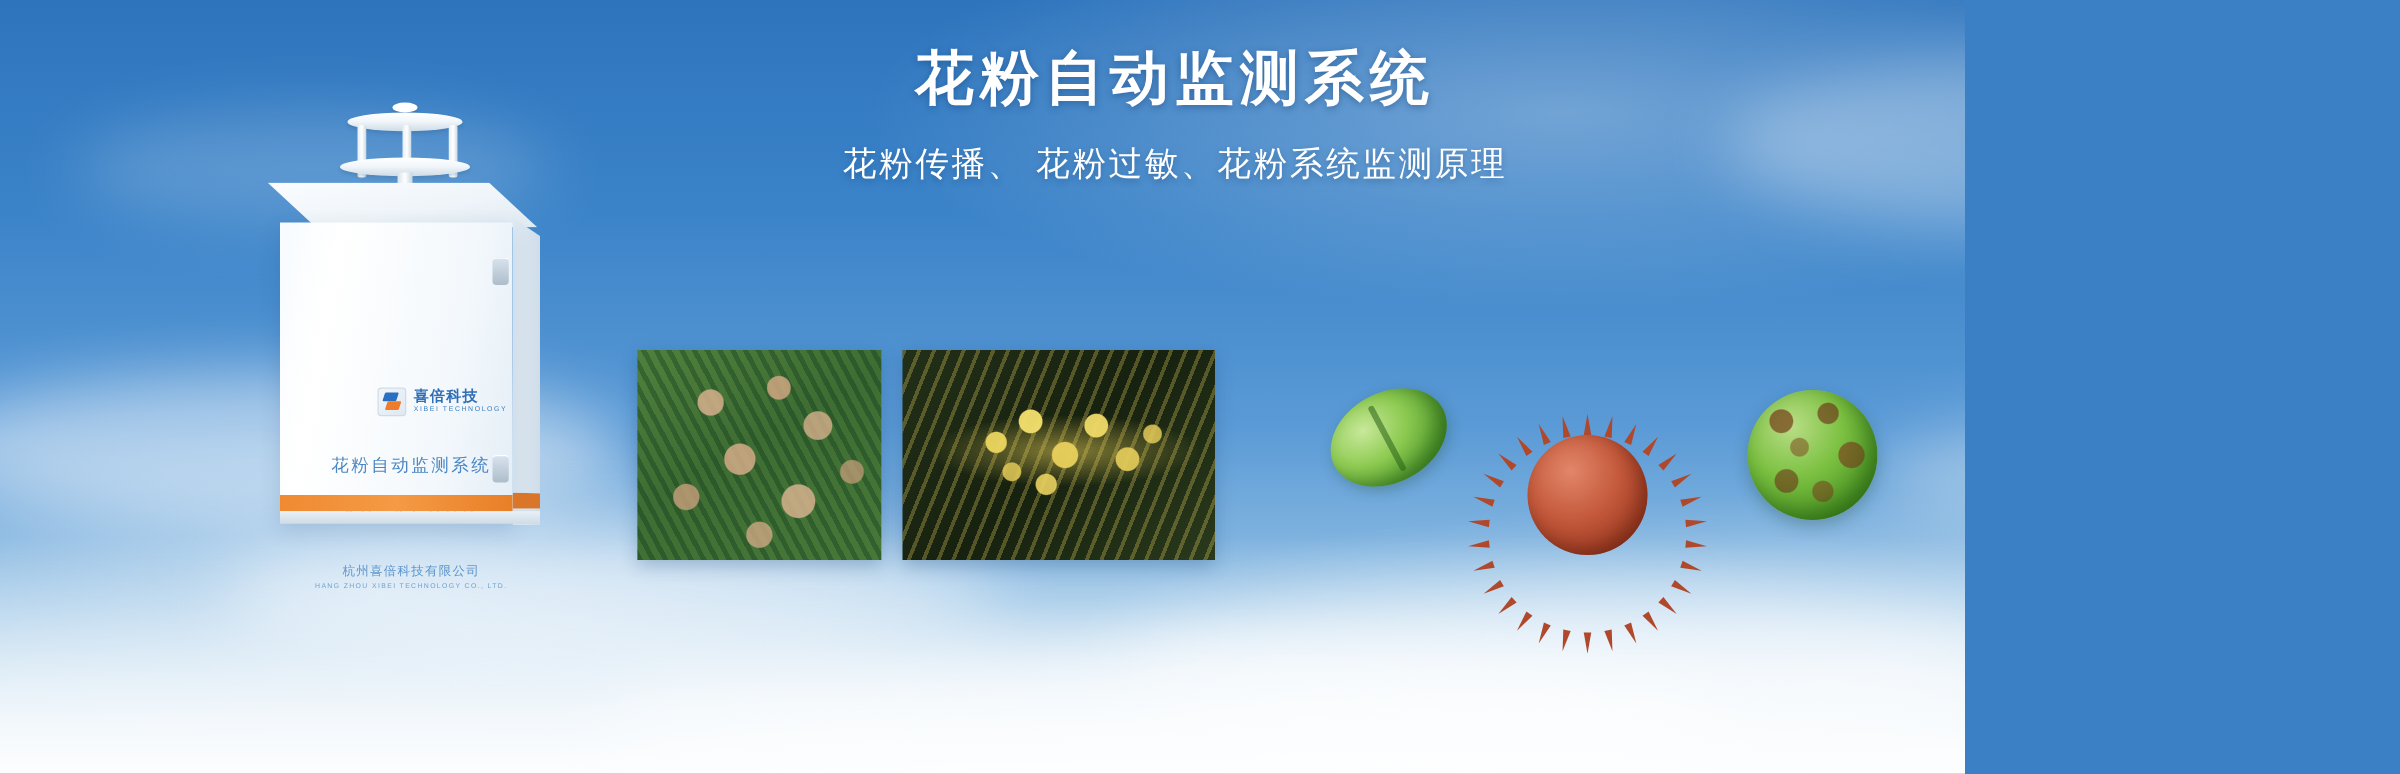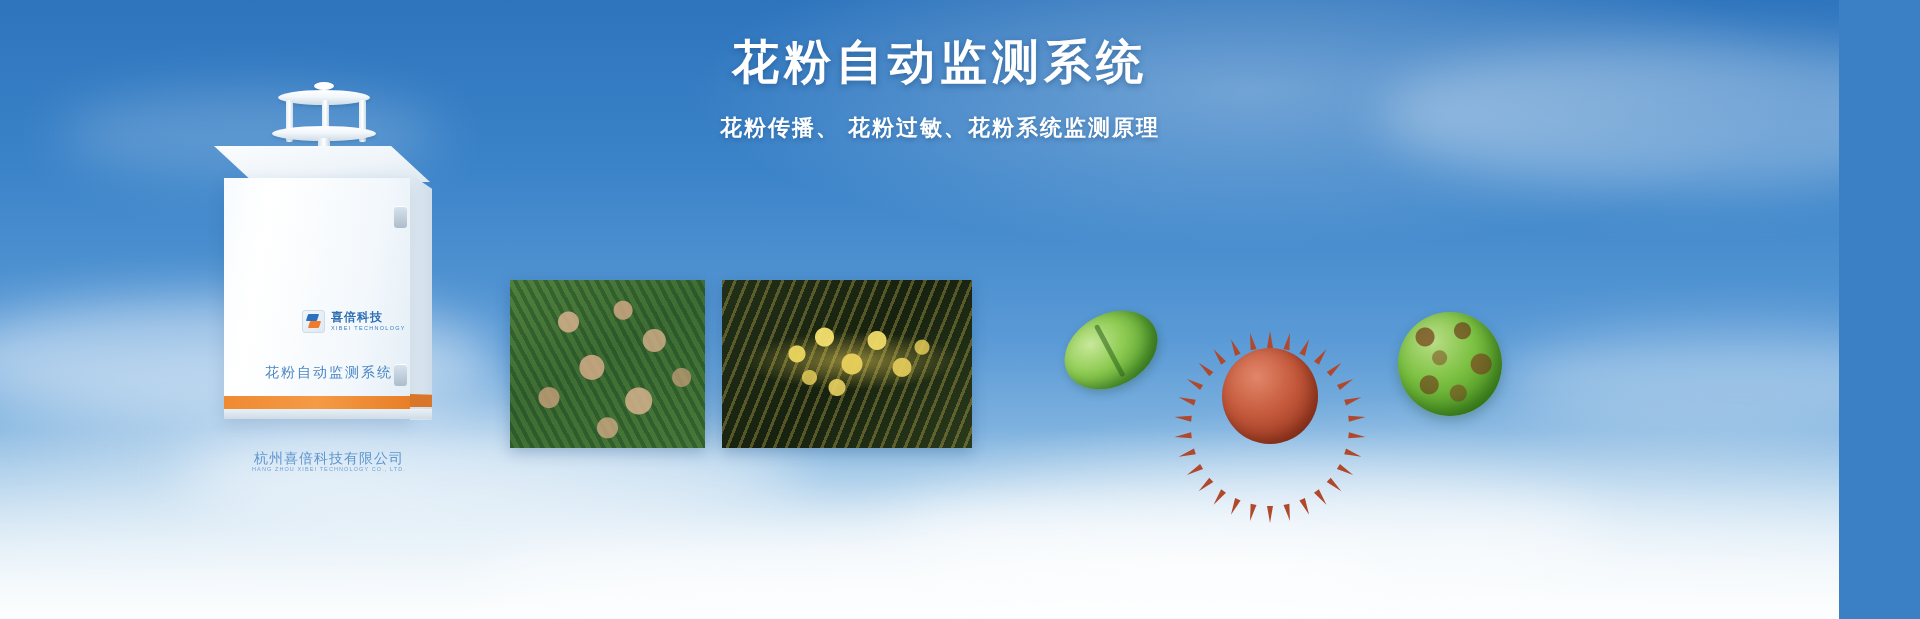--- a/index.html
+++ b/index.html
@@ -2,21 +2,21 @@
 <html><head>
 <meta charset="utf-8">
 <style>
   html,body{margin:0;padding:0;}
   body{
     width:1920px;height:619px;overflow:hidden;
     font-family:"Liberation Sans","DejaVu Sans",sans-serif;
     background:#3b7fc4;
   }
   #banner{
-    position:relative;width:1839px;height:619px;overflow:hidden;
+    position:relative;width:1572px;height:619px;overflow:hidden;
     background:
       radial-gradient(ellipse 900px 260px at 1250px 90px, rgba(255,255,255,.30) 0%, rgba(255,255,255,0) 62%),
       radial-gradient(ellipse 700px 200px at 300px 470px, rgba(255,255,255,.42) 0%, rgba(255,255,255,0) 65%),
       radial-gradient(ellipse 1000px 240px at 1500px 560px, rgba(255,255,255,.45) 0%, rgba(255,255,255,0) 70%),
       linear-gradient(180deg,#2d74bd 0%,#3c84c9 28%,#5a9ad6 55%,#93c0e4 78%,#cfe4f2 92%,#e8f2f9 100%);
   }
   
   .cloud{position:absolute;border-radius:50%;background:#ffffff;filter:blur(26px);pointer-events:none;}
   .c1{left:-60px;top:300px;width:560px;height:120px;opacity:.50;}
   .c2{left:180px;top:420px;width:620px;height:110px;opacity:.45;}
@@ -36,21 +36,21 @@
     text-shadow:0 2px 6px rgba(16,60,110,.45);
   }
   .title-sub{
     margin-top:22px;
     font-family:"Liberation Serif","DejaVu Serif",serif;
     font-size:33px;font-weight:700;color:#ffffff;letter-spacing:1px;
     white-space:nowrap;text-shadow:0 2px 5px rgba(16,60,110,.40);
   }
   .title-sub2{
     margin-top:24px;
-    font-size:22px;font-weight:700;color:#ffffff;letter-spacing:2px;
+    font-size:27px;font-weight:400;color:#ffffff;letter-spacing:2px;
     white-space:nowrap;text-shadow:0 2px 5px rgba(16,60,110,.40);
   }
 
   
   #device{position:absolute;left:200px;top:78px;width:270px;height:350px;}
   .disc{position:absolute;border-radius:50%;
     background:linear-gradient(180deg,#ffffff 0%,#f2f7fb 45%,#cfdbe6 100%);
     box-shadow:0 2px 3px rgba(40,80,120,.22);}
   .disc-top{left:78px;top:12px;width:92px;height:15px;}
   .disc-mid{left:72px;top:48px;width:104px;height:15px;}
@@ -90,21 +90,21 @@
     background:#2a6fc0;transform:skewX(-18deg);border-radius:1px;}
   .logo-mark::after{content:"";position:absolute;left:6px;top:10px;width:11px;height:7px;
     background:#ef7c2a;transform:skewX(-18deg);border-radius:1px;}
   .logo-cn{font-size:12px;color:#2f6fb5;font-weight:700;letter-spacing:1px;line-height:1;}
   .logo-en{font-size:5.5px;color:#3b7ec4;letter-spacing:1.3px;line-height:1;margin-top:3px;}
   .dev-line1{position:absolute;left:0;top:186px;width:210px;text-align:center;
     font-size:14px;color:#4a86c3;letter-spacing:2px;}
   .dev-line2{position:absolute;left:0;top:226px;width:210px;text-align:center;
     font-size:16px;color:#4a86c3;letter-spacing:4px;font-family:"Liberation Mono","DejaVu Sans Mono",monospace;}
   .dev-line3{position:absolute;left:0;top:272px;width:210px;text-align:center;
-    font-size:14px;color:#5c95cd;letter-spacing:1px;}
+    font-size:10px;color:#5c95cd;letter-spacing:1px;}
   .dev-line4{position:absolute;left:0;top:288px;width:210px;text-align:center;
     font-size:5.5px;color:#6fa3d4;letter-spacing:1.1px;}
 
   
   .photo{position:absolute;overflow:hidden;box-shadow:0 4px 14px rgba(20,60,110,.28);}
   #photo-cypress{left:510px;top:280px;width:195px;height:168px;
     background:
       radial-gradient(circle at 30% 25%, rgba(214,176,140,.85) 0 10px, rgba(0,0,0,0) 11px),
       radial-gradient(circle at 58% 18%, rgba(206,166,130,.85) 0 9px, rgba(0,0,0,0) 10px),
       radial-gradient(circle at 74% 36%, rgba(214,176,140,.8) 0 11px, rgba(0,0,0,0) 12px),

